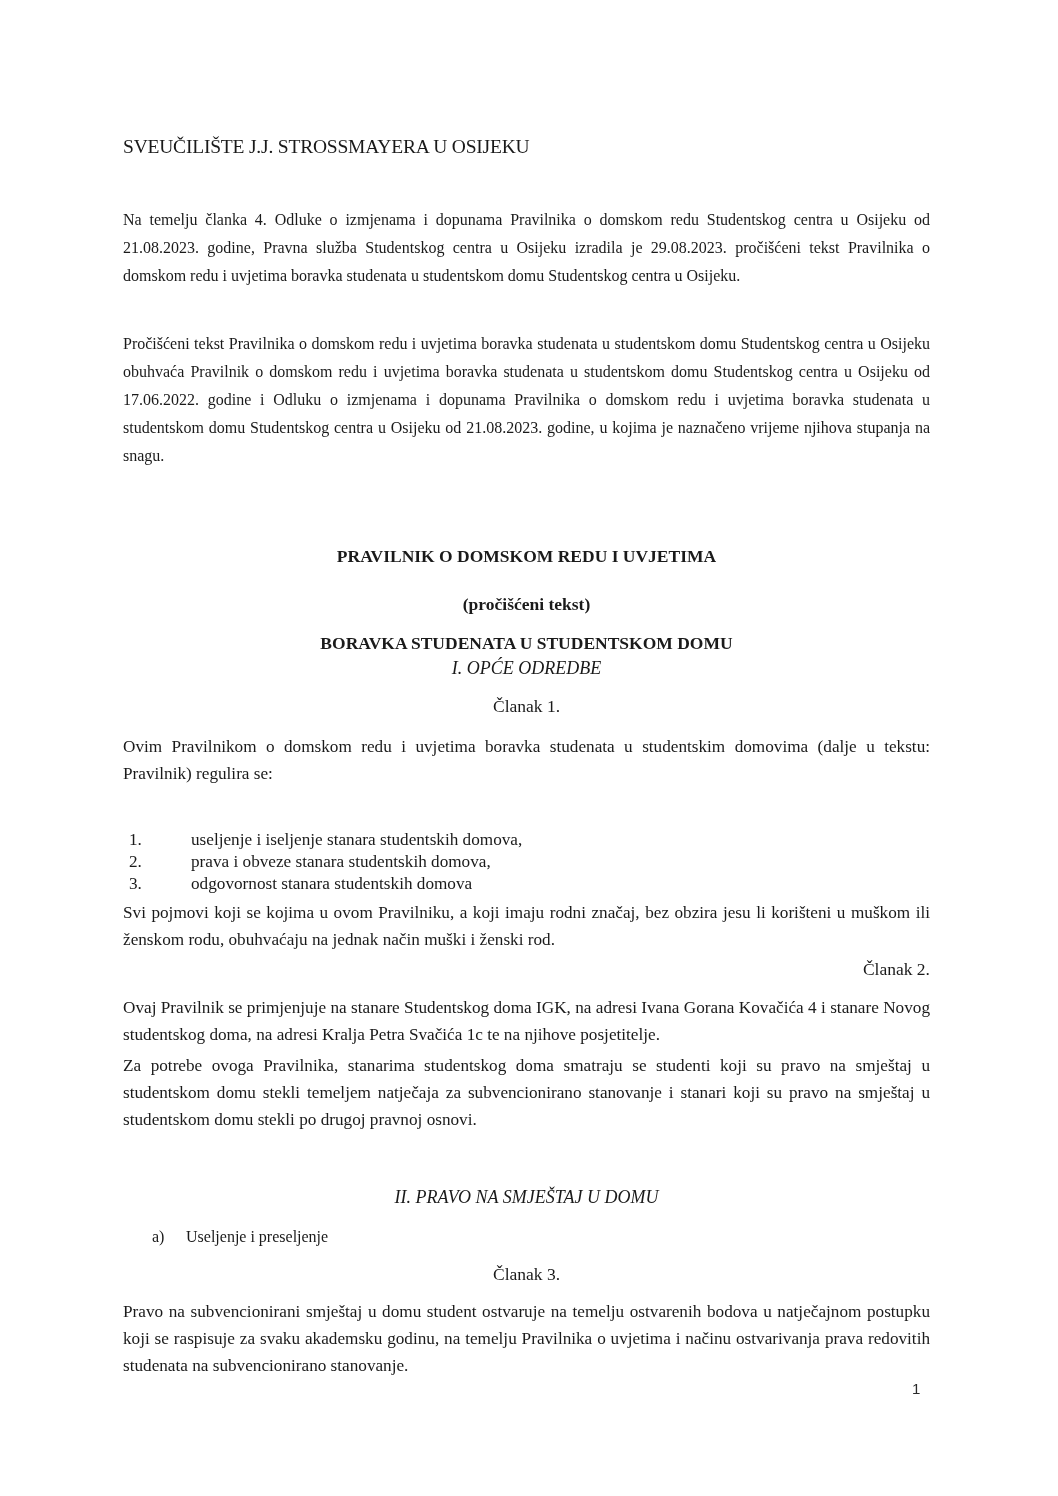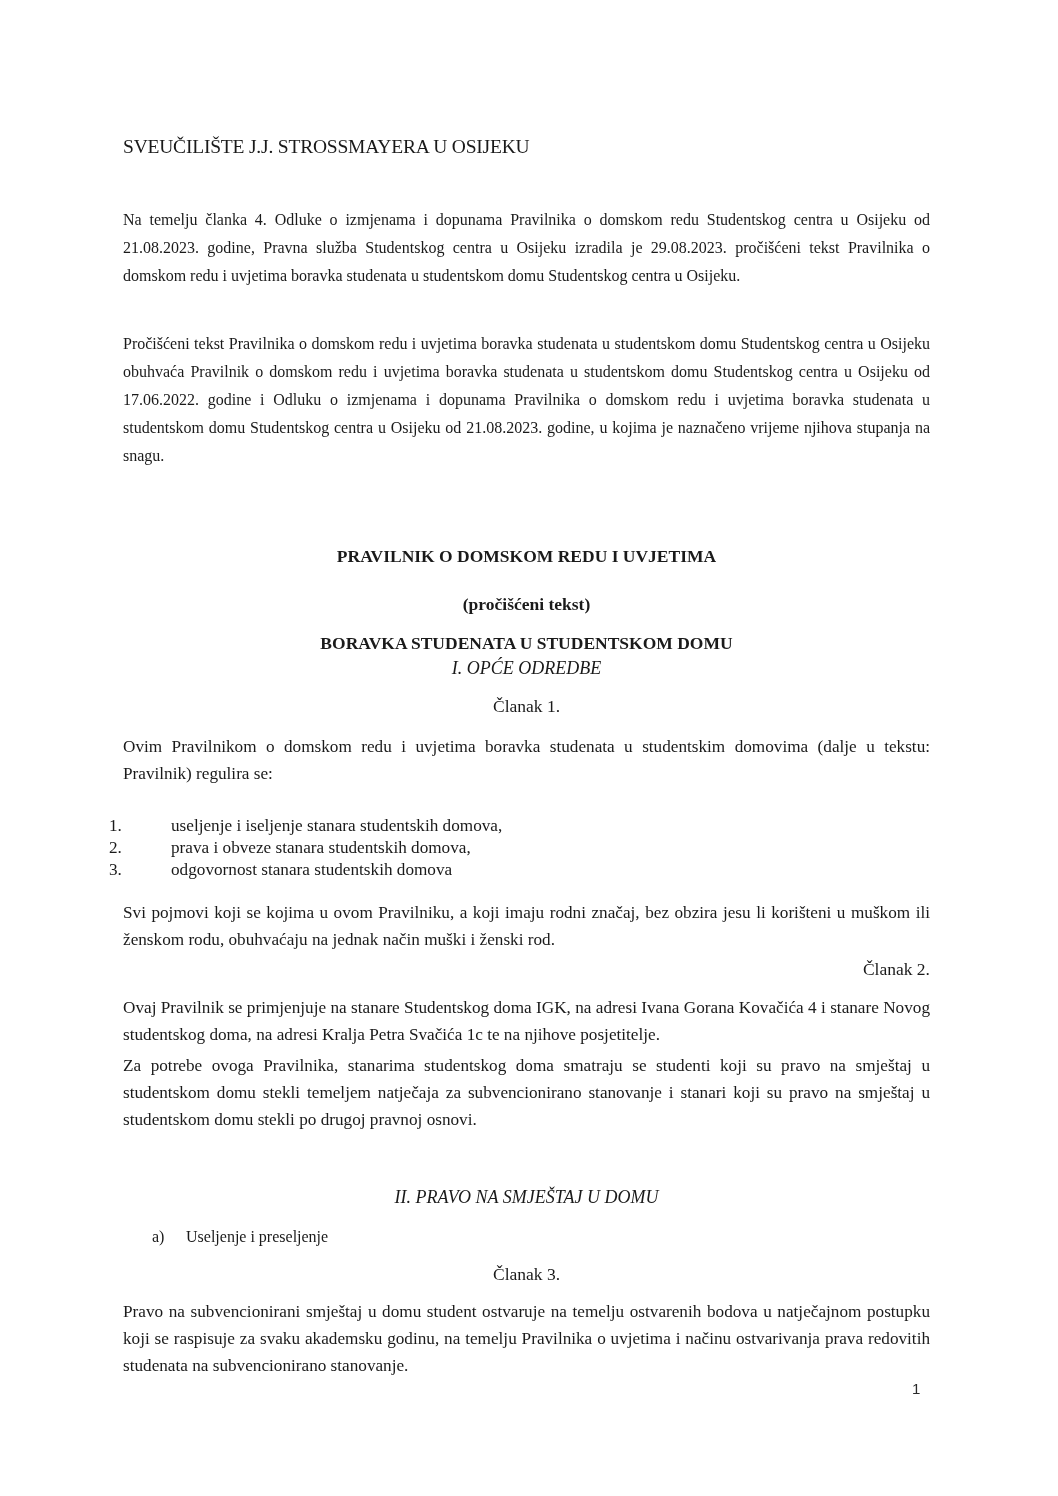--- a/index.html
+++ b/index.html
@@ -58,24 +58,25 @@
     .section {
       font-style: italic;
       font-size: 18px;
       line-height: 22px;
     }
     .clanak {
       font-size: 17.5px;
       line-height: 22px;
     }
     .list-item {
-      left: 109px;
+      left: 129px;
       font-size: 17.2px;
       line-height: 22px;
       white-space: nowrap;
+      margin-top: 14px;
     }
     .list-num {
       display: inline-block;
       width: 62px;
     }
     .subsection {
       left: 152px;
       font-size: 16px;
       line-height: 22px;
       white-space: nowrap;

